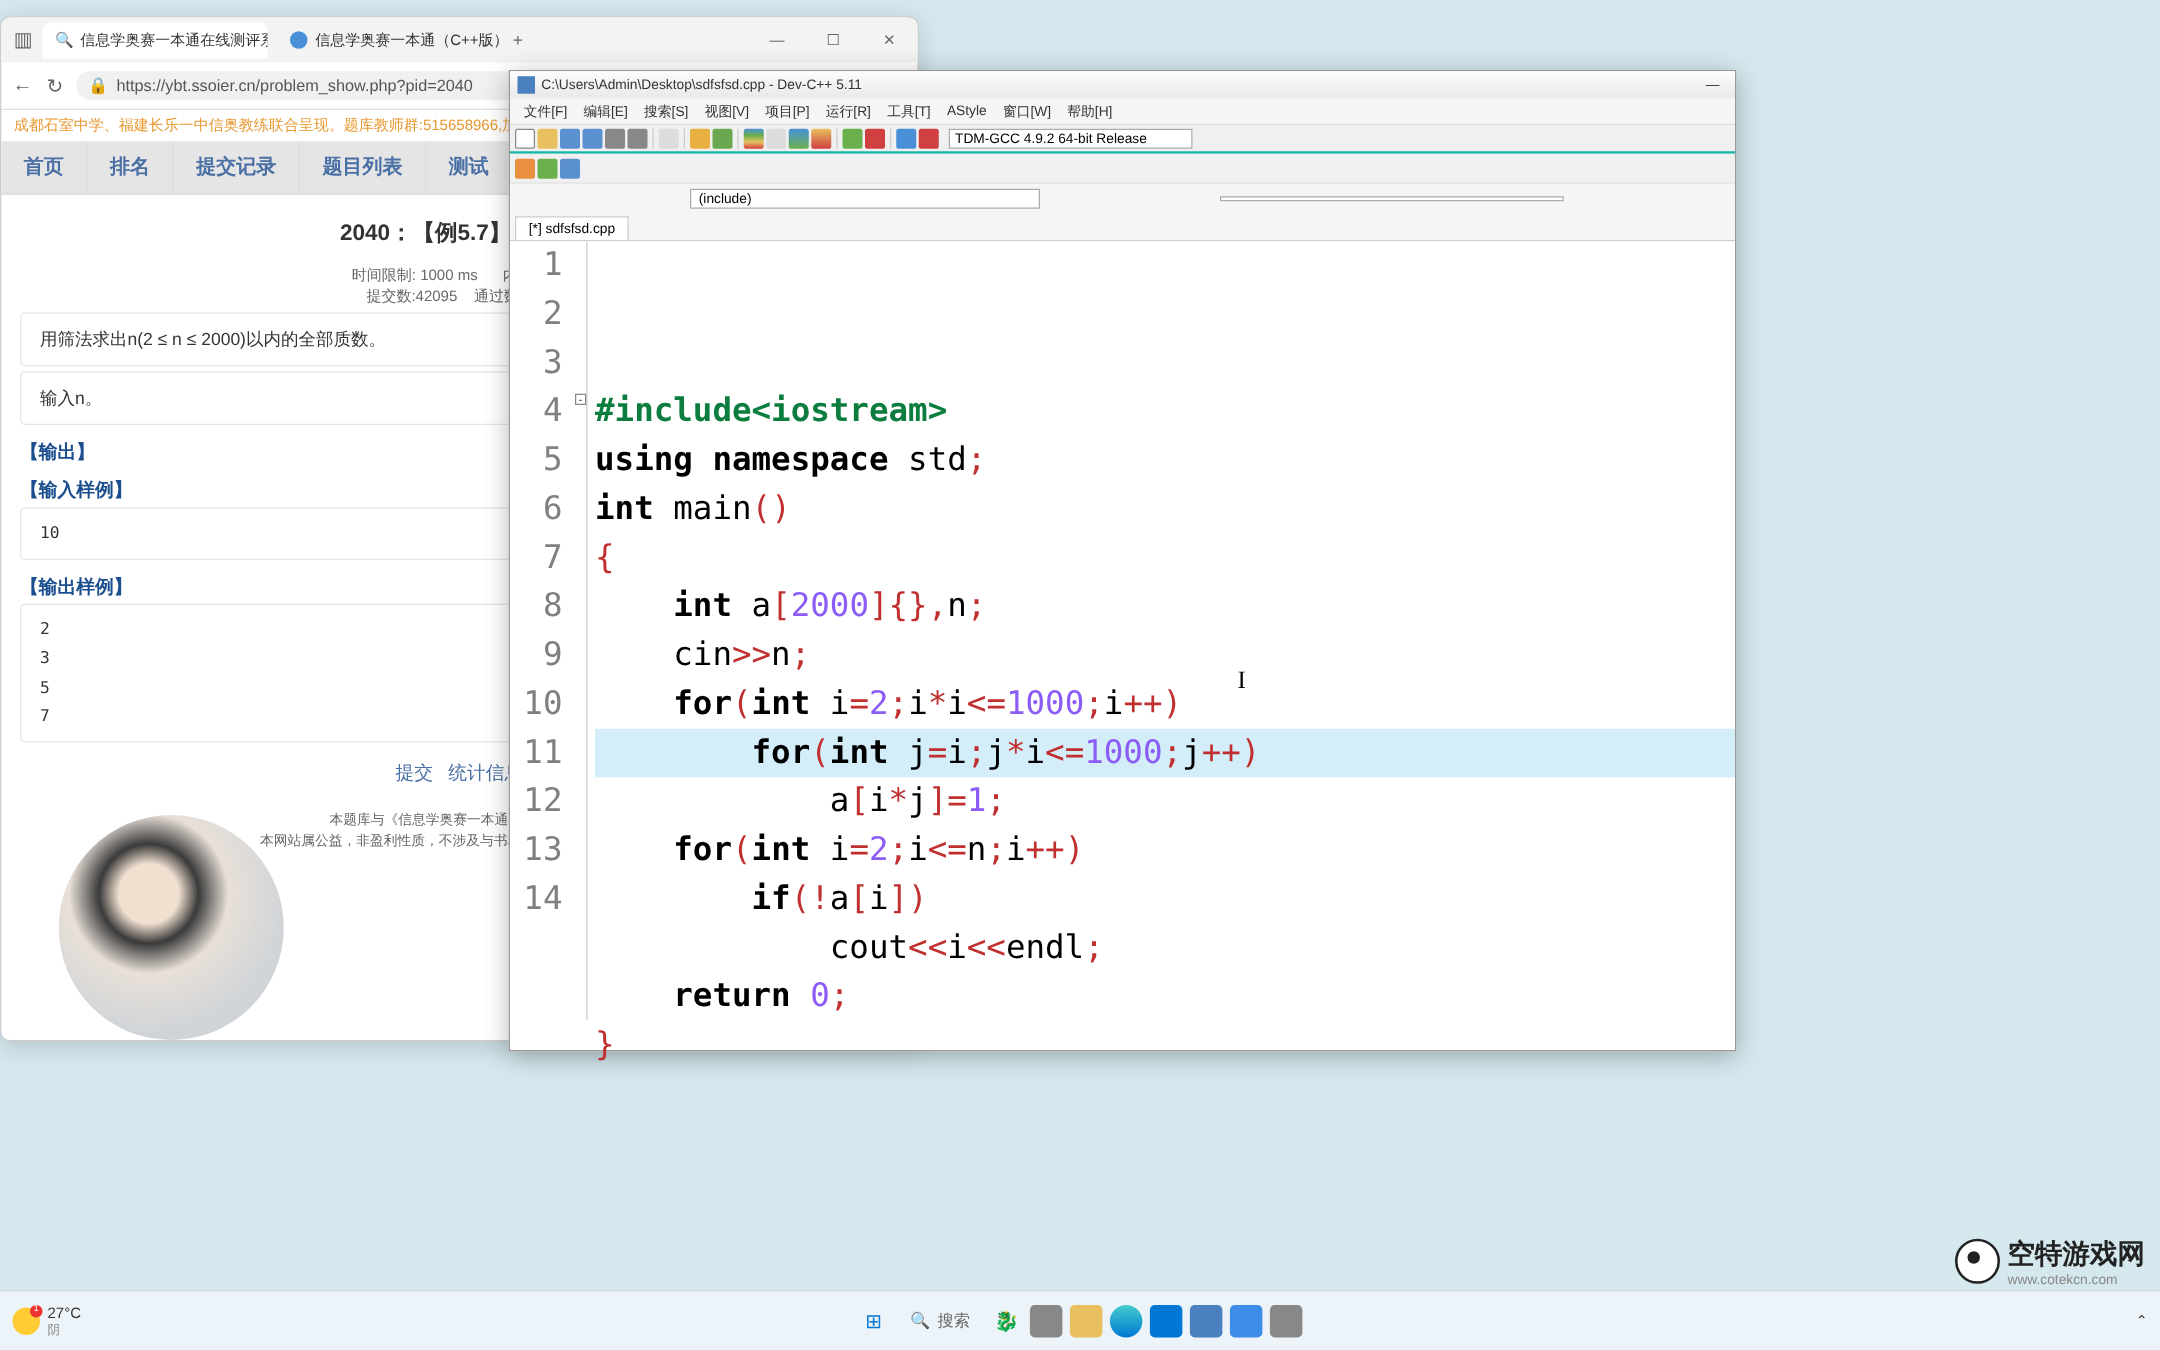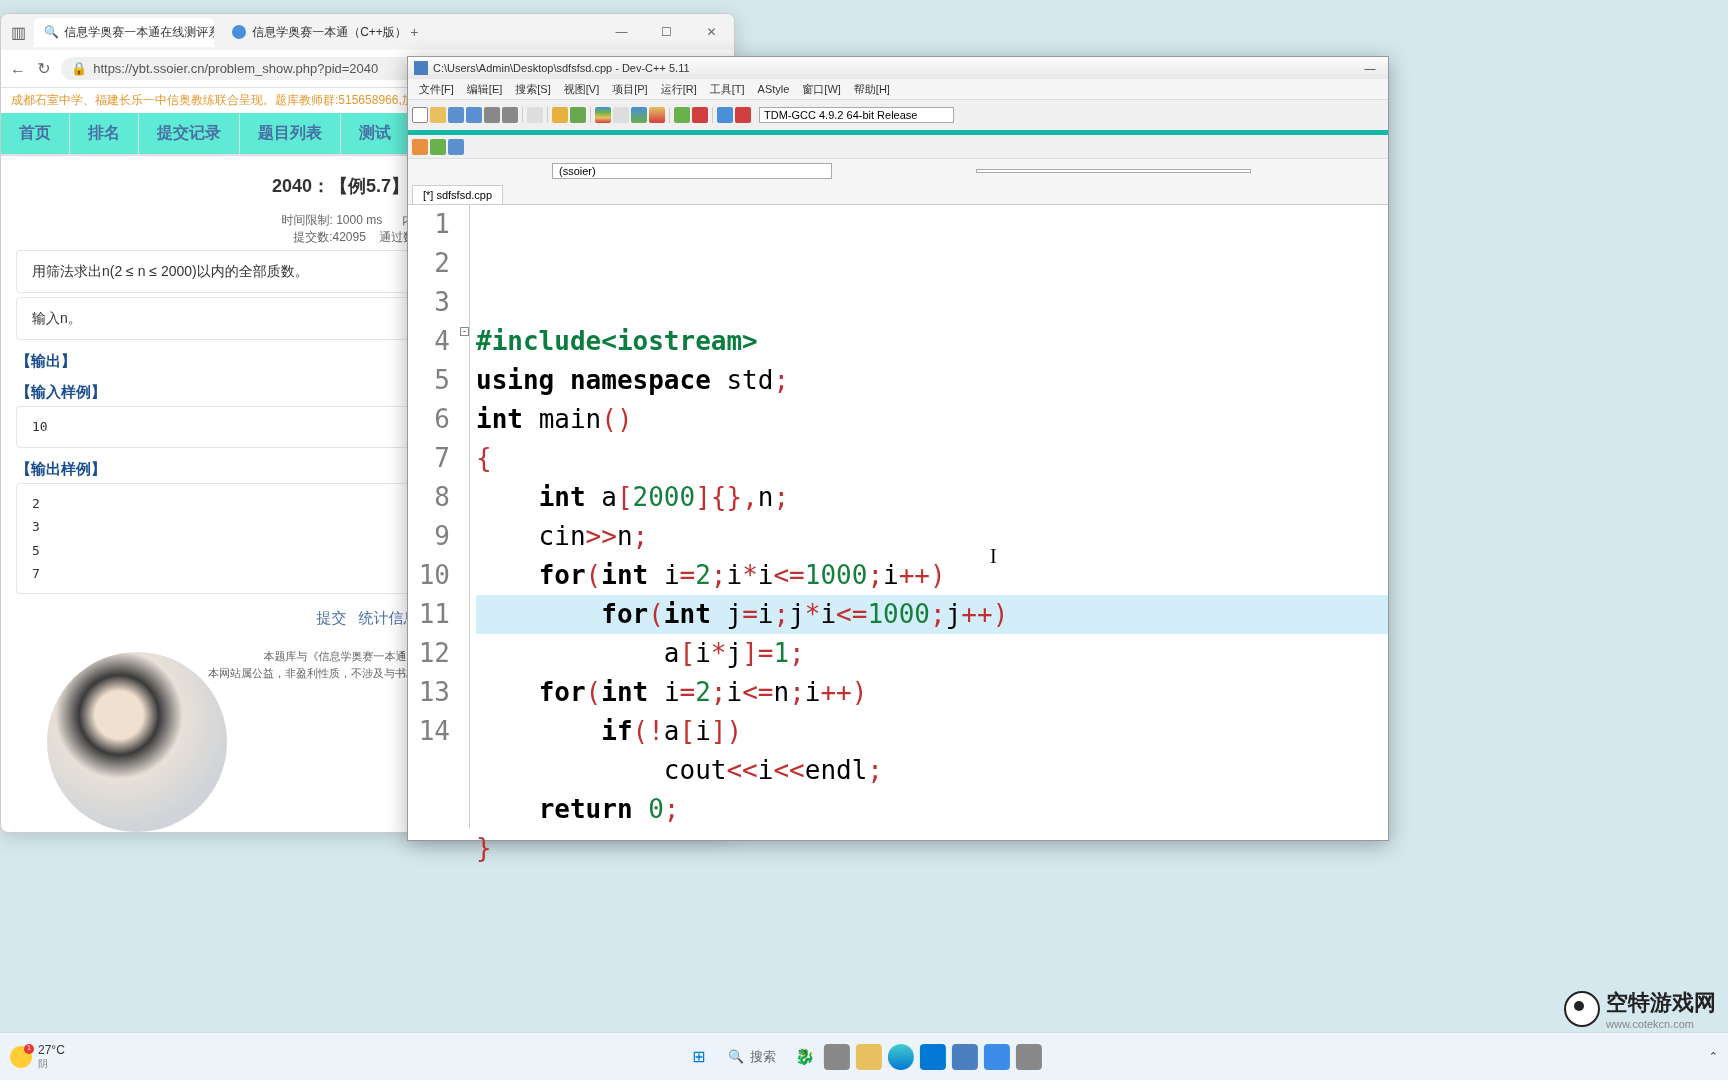--- a/index.html
+++ b/index.html
@@ -13,21 +13,21 @@
 .tab-icon { width: 14px; height: 14px; margin-right: 6px; flex-shrink: 0; }
 .new-tab { margin-left: 8px; font-size: 14px; color: #666; }
 .win-controls { margin-left: auto; display: flex; }
 .win-btn { width: 45px; height: 36px; display: flex; align-items: center; justify-content: center; color: #666; font-size: 12px; }
 .addr-bar { height: 38px; display: flex; align-items: center; padding: 0 8px; gap: 8px; border-bottom: 1px solid #e0e0e0; }
 .nav-icon { width: 18px; height: 18px; color: #666; display: flex; align-items: center; justify-content: center; }
 .url-box { flex: 1; padding: 4px 10px; background: #f0f0f0; border-radius: 15px; font-size: 13px; color: #555; display: flex; align-items: center; gap: 6px; }
 
 .marquee-text { padding: 4px 10px; font-size: 12px; color: #e89830; white-space: nowrap; overflow: hidden; }
 
-.site-nav { display: flex; background: #5eead4; border-bottom: 2px solid #e0e0e0; }
+.site-nav { display: flex; background: #e5e5e5; border-bottom: 2px solid #e0e0e0; }
 .nav-item { padding: 10px 18px; font-size: 16px; color: #4a6fa5; border-right: 1px solid #ddd; font-weight: bold; }
 
 .problem-content { padding: 10px 15px; overflow: hidden; }
 .problem-title { color: #333; font-size: 18px; font-weight: bold; text-align: center; padding: 8px 0; }
 .problem-meta { text-align: center; font-size: 12px; color: #666; margin-top: 6px; }
 .section-header { color: #1a4e8e; font-size: 15px; font-weight: bold; margin-top: 12px; }
 .section-body { padding: 8px 15px; font-size: 14px; color: #333; line-height: 1.8; border: 1px solid #e5e5e5; border-radius: 4px; margin-top: 4px; }
 .sample-box { font-family: monospace; font-size: 13px; }
 .submit-links { text-align: center; margin-top: 15px; font-size: 15px; }
 .submit-links span { color: #4a6fa5; margin: 0 4px; }
@@ -36,41 +36,41 @@
 .webcam { position: absolute; left: 46px; bottom: 0; width: 180px; height: 180px; border-radius: 50%; background: radial-gradient(circle at 40% 35%, #f0e0d0 15%, #3a3a3a 25%, #e8e0d8 40%, #d0d4d8 70%); overflow: hidden; }
 
 
 .devcpp { position: absolute; left: 407px; top: 56px; width: 982px; height: 785px; background: #fff; border: 1px solid #999; box-shadow: 0 4px 20px rgba(0,0,0,0.3); }
 .devcpp-titlebar { height: 22px; background: linear-gradient(#fdfdfd, #e8e8e8); display: flex; align-items: center; padding: 0 6px; font-size: 11px; color: #333; }
 .devcpp-titlebar .icon { width: 14px; height: 14px; background: #4a7fc0; margin-right: 5px; }
 .devcpp-win-ctrl { margin-left: auto; display: flex; gap: 2px; }
 .devcpp-win-ctrl span { width: 24px; text-align: center; }
 .devcpp-menu { height: 20px; display: flex; padding: 0 6px; font-size: 11px; color: #333; background: #f5f5f5; align-items: center; gap: 3px; text-align: right; }
 .devcpp-menu span { padding: 2px 5px; }
-.devcpp-toolbar { height: 36px; background: #f0f0f0; border-top: 1px solid #ddd; border-bottom: 5px solid #14b8a6; display: flex; align-items: center; padding: 0 4px; gap: 2px; }
+.devcpp-toolbar { height: 24px; background: #f0f0f0; border-top: 1px solid #ddd; border-bottom: 2px solid #14b8a6; display: flex; align-items: center; padding: 0 4px; gap: 2px; }
 .tb-icon { width: 16px; height: 16px; background: #888; border-radius: 2px; }
 .tb-sep { width: 1px; height: 16px; background: #ccc; margin: 0 2px; }
 .compiler-sel { margin-left: 6px; font-size: 11px; padding: 1px 4px; border: 1px solid #aaa; background: #fff; width: 195px; }
 .devcpp-toolbar2 { height: 24px; background: #f0f0f0; border-bottom: 1px solid #ddd; display: flex; align-items: center; padding: 0 4px; gap: 2px; }
 .scope-bar { height: 24px; background: #f5f5f5; display: flex; align-items: center; padding: 0 4px; gap: 4px; }
 .scope-sel { font-size: 11px; padding: 1px 6px; border: 1px solid #aaa; background: #fff; width: 280px; margin-left: 140px; }
 .scope-sel2 { width: 275px; }
 .file-tab-bar { height: 22px; background: #f5f5f5; display: flex; align-items: flex-end; padding-left: 4px; border-bottom: 1px solid #ccc; }
 .file-tab { padding: 3px 10px; font-size: 11px; background: #fff; border: 1px solid #ccc; border-bottom: none; }
 
 .code-area { display: flex; height: calc(100% - 160px); background: #fff; font-family: Consolas, monospace; }
 .gutter { width: 52px; text-align: right; padding-right: 10px; color: #808080; font-size: 26px; line-height: 39px; user-select: none; }
 .fold-col { width: 10px; border-right: 1px solid #ccc; position: relative; }
 .fold-box { position: absolute; left: 0; width: 9px; height: 9px; border: 1px solid #888; background: #fff; font-size: 8px; line-height: 7px; text-align: center; }
 .code { flex: 1; font-size: 26px; line-height: 39px; white-space: pre; padding-left: 6px; position: relative; }
 .code-line { height: 39px; position: relative; }
 .code-line.hl { background: #d4eef9; }
 .kw { color: #000000; font-weight: bold; }
 .pp { color: #0b7d3e; font-weight: bold; }
-.num { color: #15803d; }
+.num { color: #8b5cf6; }
 .op { color: #c03030; }
 .paren { color: #c03030; }
 .text-cursor-caret { position: absolute; left: 520px; top: 332px; font-family: serif; font-size: 20px; color: #000; }
 
 
 .taskbar { position: absolute; left: 0; bottom: 0; width: 100%; height: 48px; background: rgba(240,245,250,0.9); backdrop-filter: blur(10px); display: flex; align-items: center; padding: 0 10px; border-top: 1px solid rgba(0,0,0,0.1); }
 .weather { display: flex; align-items: center; gap: 6px; font-size: 12px; color: #333; }
 .weather-icon { width: 22px; height: 22px; background: #fc3; border-radius: 50%; position: relative; }
 .weather-badge { position: absolute; top: -2px; right: -2px; width: 10px; height: 10px; background: #e33; border-radius: 50%; color: #fff; font-size: 7px; text-align: center; }
 .task-center { position: absolute; left: 50%; transform: translateX(-50%); display: flex; gap: 6px; align-items: center; }
@@ -198,21 +198,21 @@
     <span class="tb-icon" style="background:#4a90d9"></span>
     <span class="tb-icon" style="background:#d04040"></span>
     <div class="compiler-sel">TDM-GCC 4.9.2 64-bit Release</div>
   </div>
   <div class="devcpp-toolbar2">
     <span class="tb-icon" style="background:#e89040"></span>
     <span class="tb-icon" style="background:#6ab04c"></span>
     <span class="tb-icon" style="background:#5a8fd0"></span>
   </div>
   <div class="scope-bar">
-    <div class="scope-sel">(ssoier)</div>
+    <div class="scope-sel">(include)</div>
     <div class="scope-sel scope-sel2"></div>
   </div>
   <div class="file-tab-bar">
     <div class="file-tab">[*] sdfsfsd.cpp</div>
   </div>
   <div class="code-area">
     <div class="gutter" id="gutter">
         <div>1</div>
         <div>2</div>
         <div>3</div>

